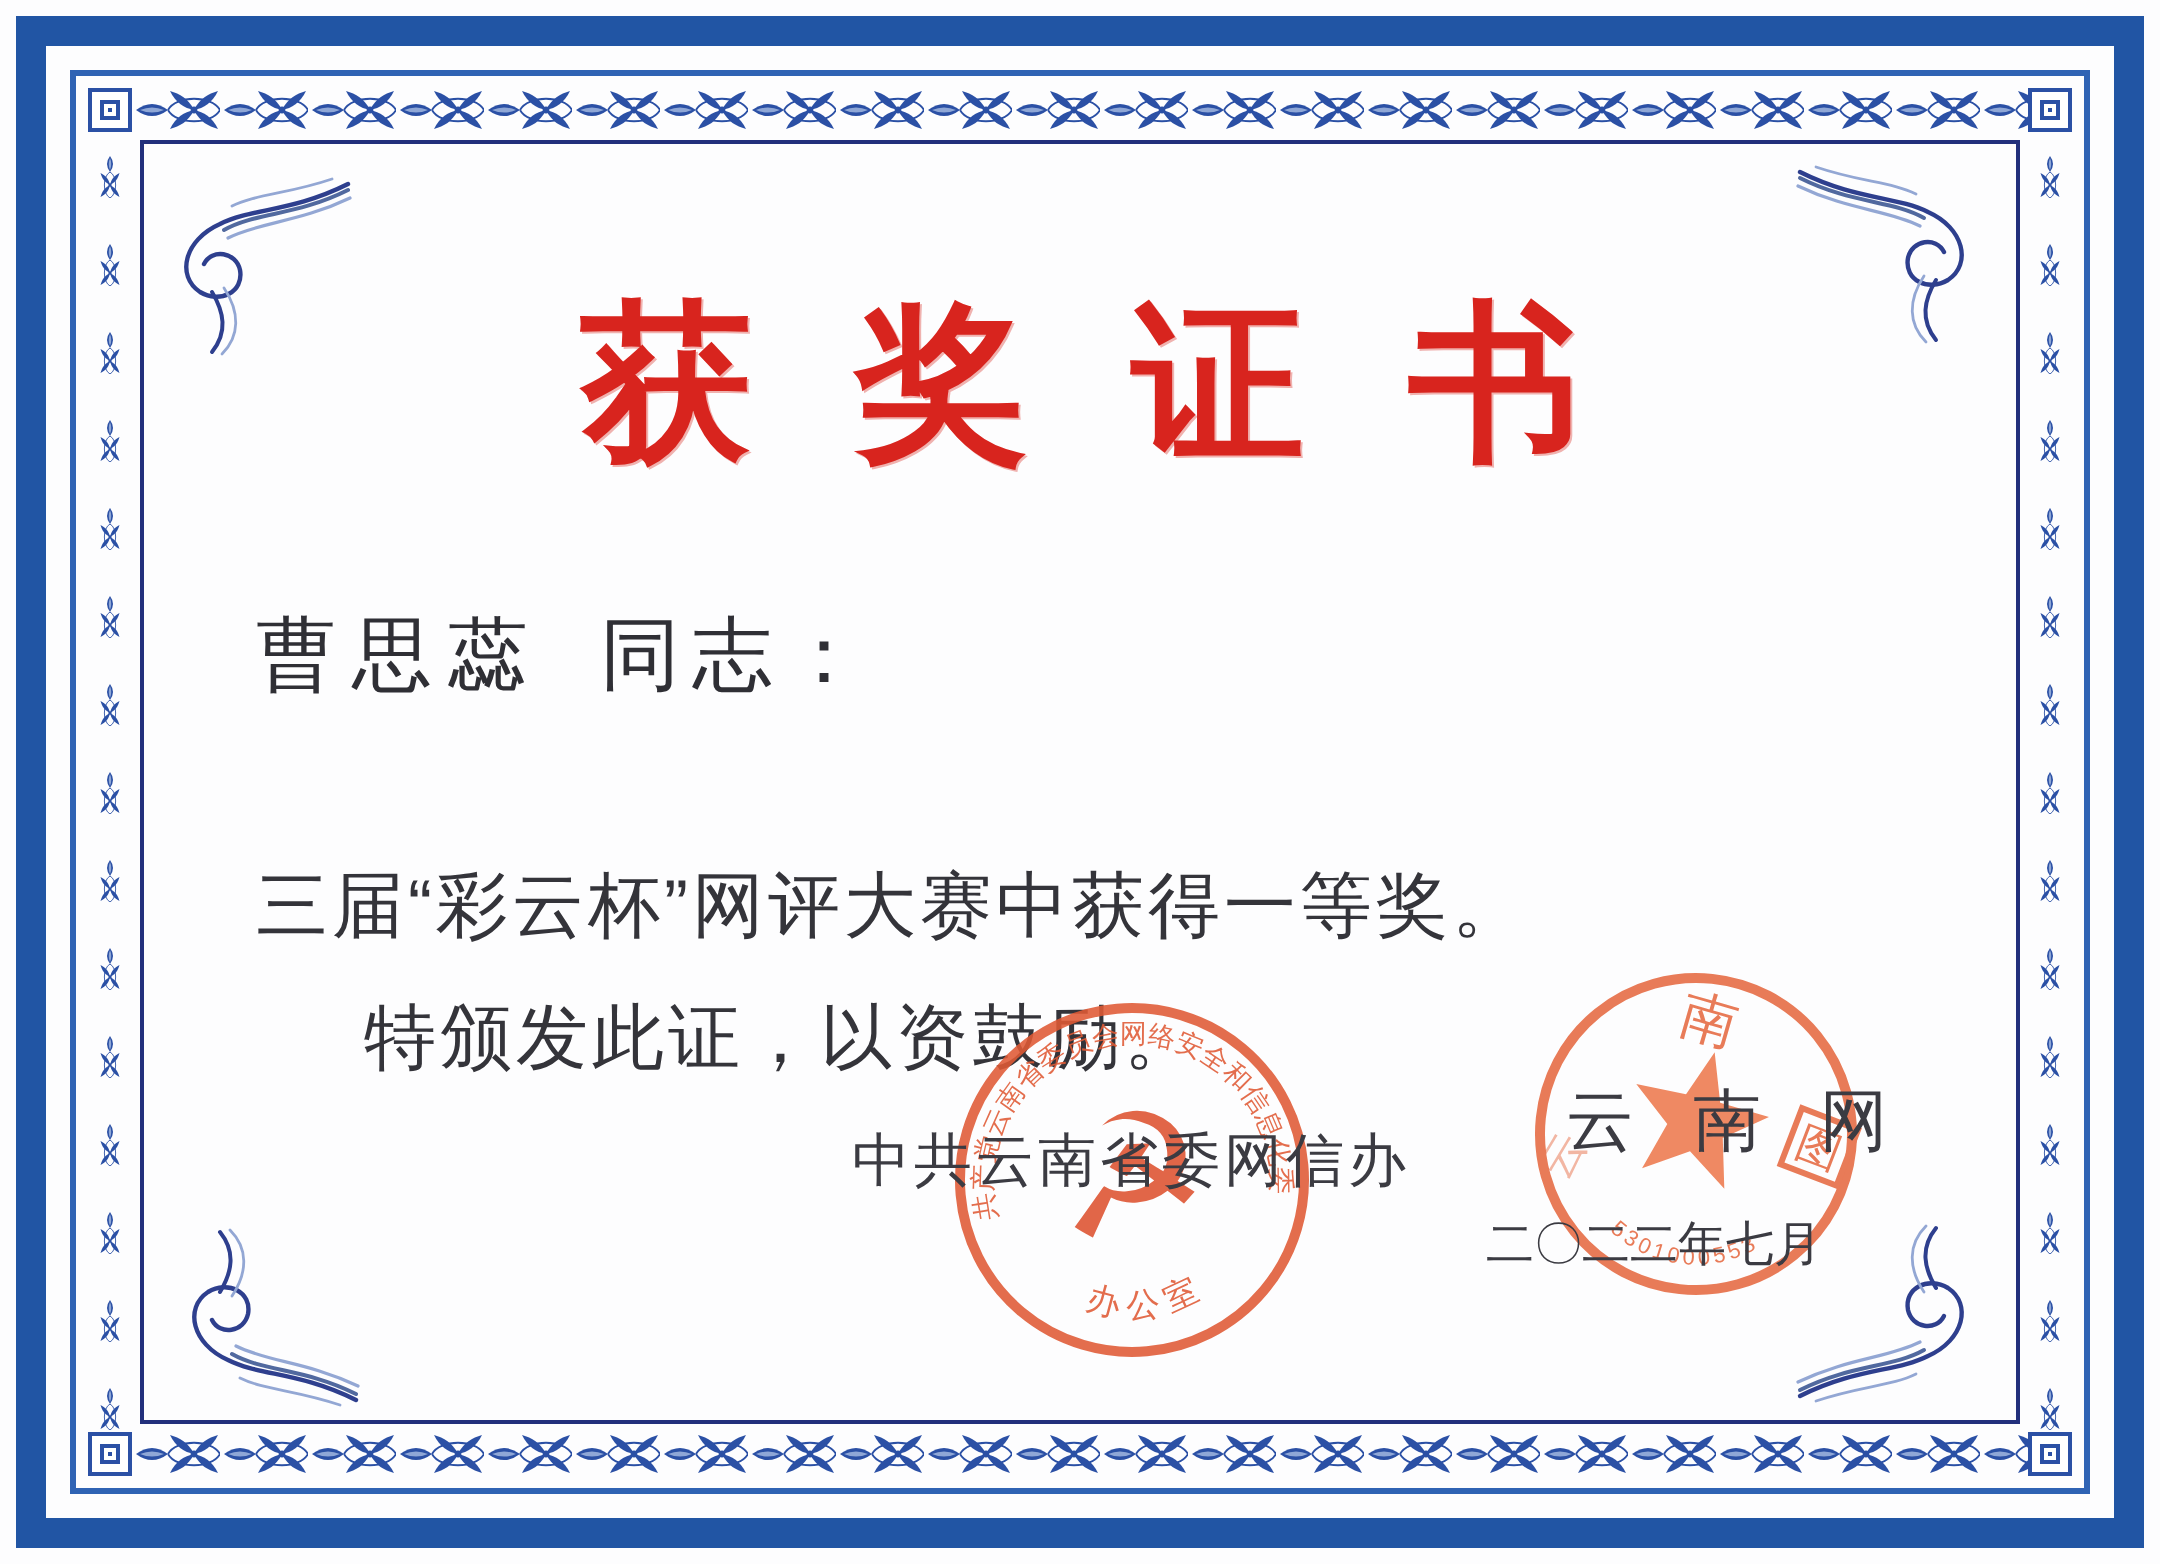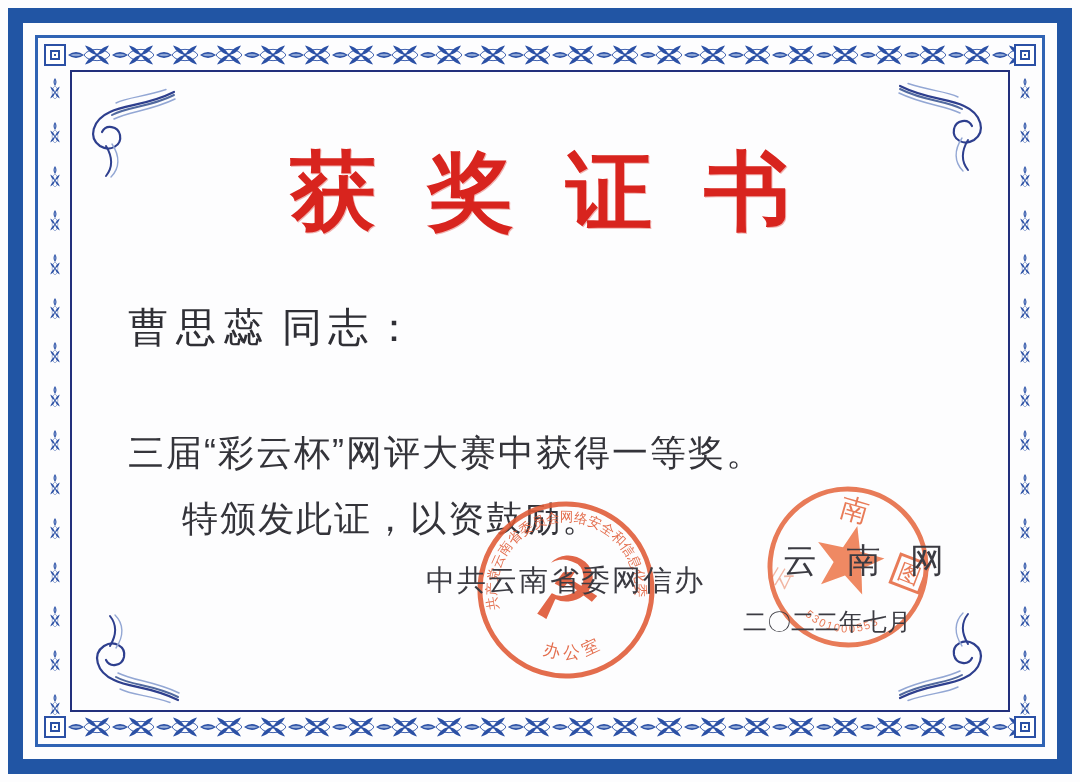--- a/index.html
+++ b/index.html
@@ -36,21 +36,21 @@
   .fl-tl{left:4px;top:14px;}
   .fl-tr{right:10px;top:8px;transform:scaleX(-1);}
   .fl-bl{left:8px;bottom:4px;transform:scaleY(-1);}
   .fl-br{right:10px;bottom:6px;transform:scale(-1,-1);}
 
   .title{margin-top:62px;text-align:center;font-size:86px;font-weight:bold;color:var(--red);
          letter-spacing:52px;text-shadow:1px 1px 0 rgba(216,36,30,.35);}
   .title span{margin-right:-52px;}
 
   .name-line{position:absolute;left:56px;top:228px;font-size:40px;letter-spacing:8px;color:#2f2f35;}
-  .name-line .salutation{margin-left:10px;letter-spacing:6px;}
+  .name-line .salutation{margin-left:28px;letter-spacing:6px;}
 
   .para{position:absolute;left:56px;right:20px;font-size:36px;line-height:1;color:var(--ink);
         font-family:"Liberation Sans",sans-serif;letter-spacing:2px;}
   .p1{top:306px;padding-left:58px;}
   .p2{top:363px;}
   .p3{top:429px;padding-left:54px;}
   .work-title{font-family:"Liberation Serif",serif;font-style:italic;}
 
   .sign-primary{position:absolute;left:354px;top:489px;font-size:29px;letter-spacing:2px;
                 font-family:"Liberation Sans",sans-serif;color:#3b3b42;z-index:3;}

